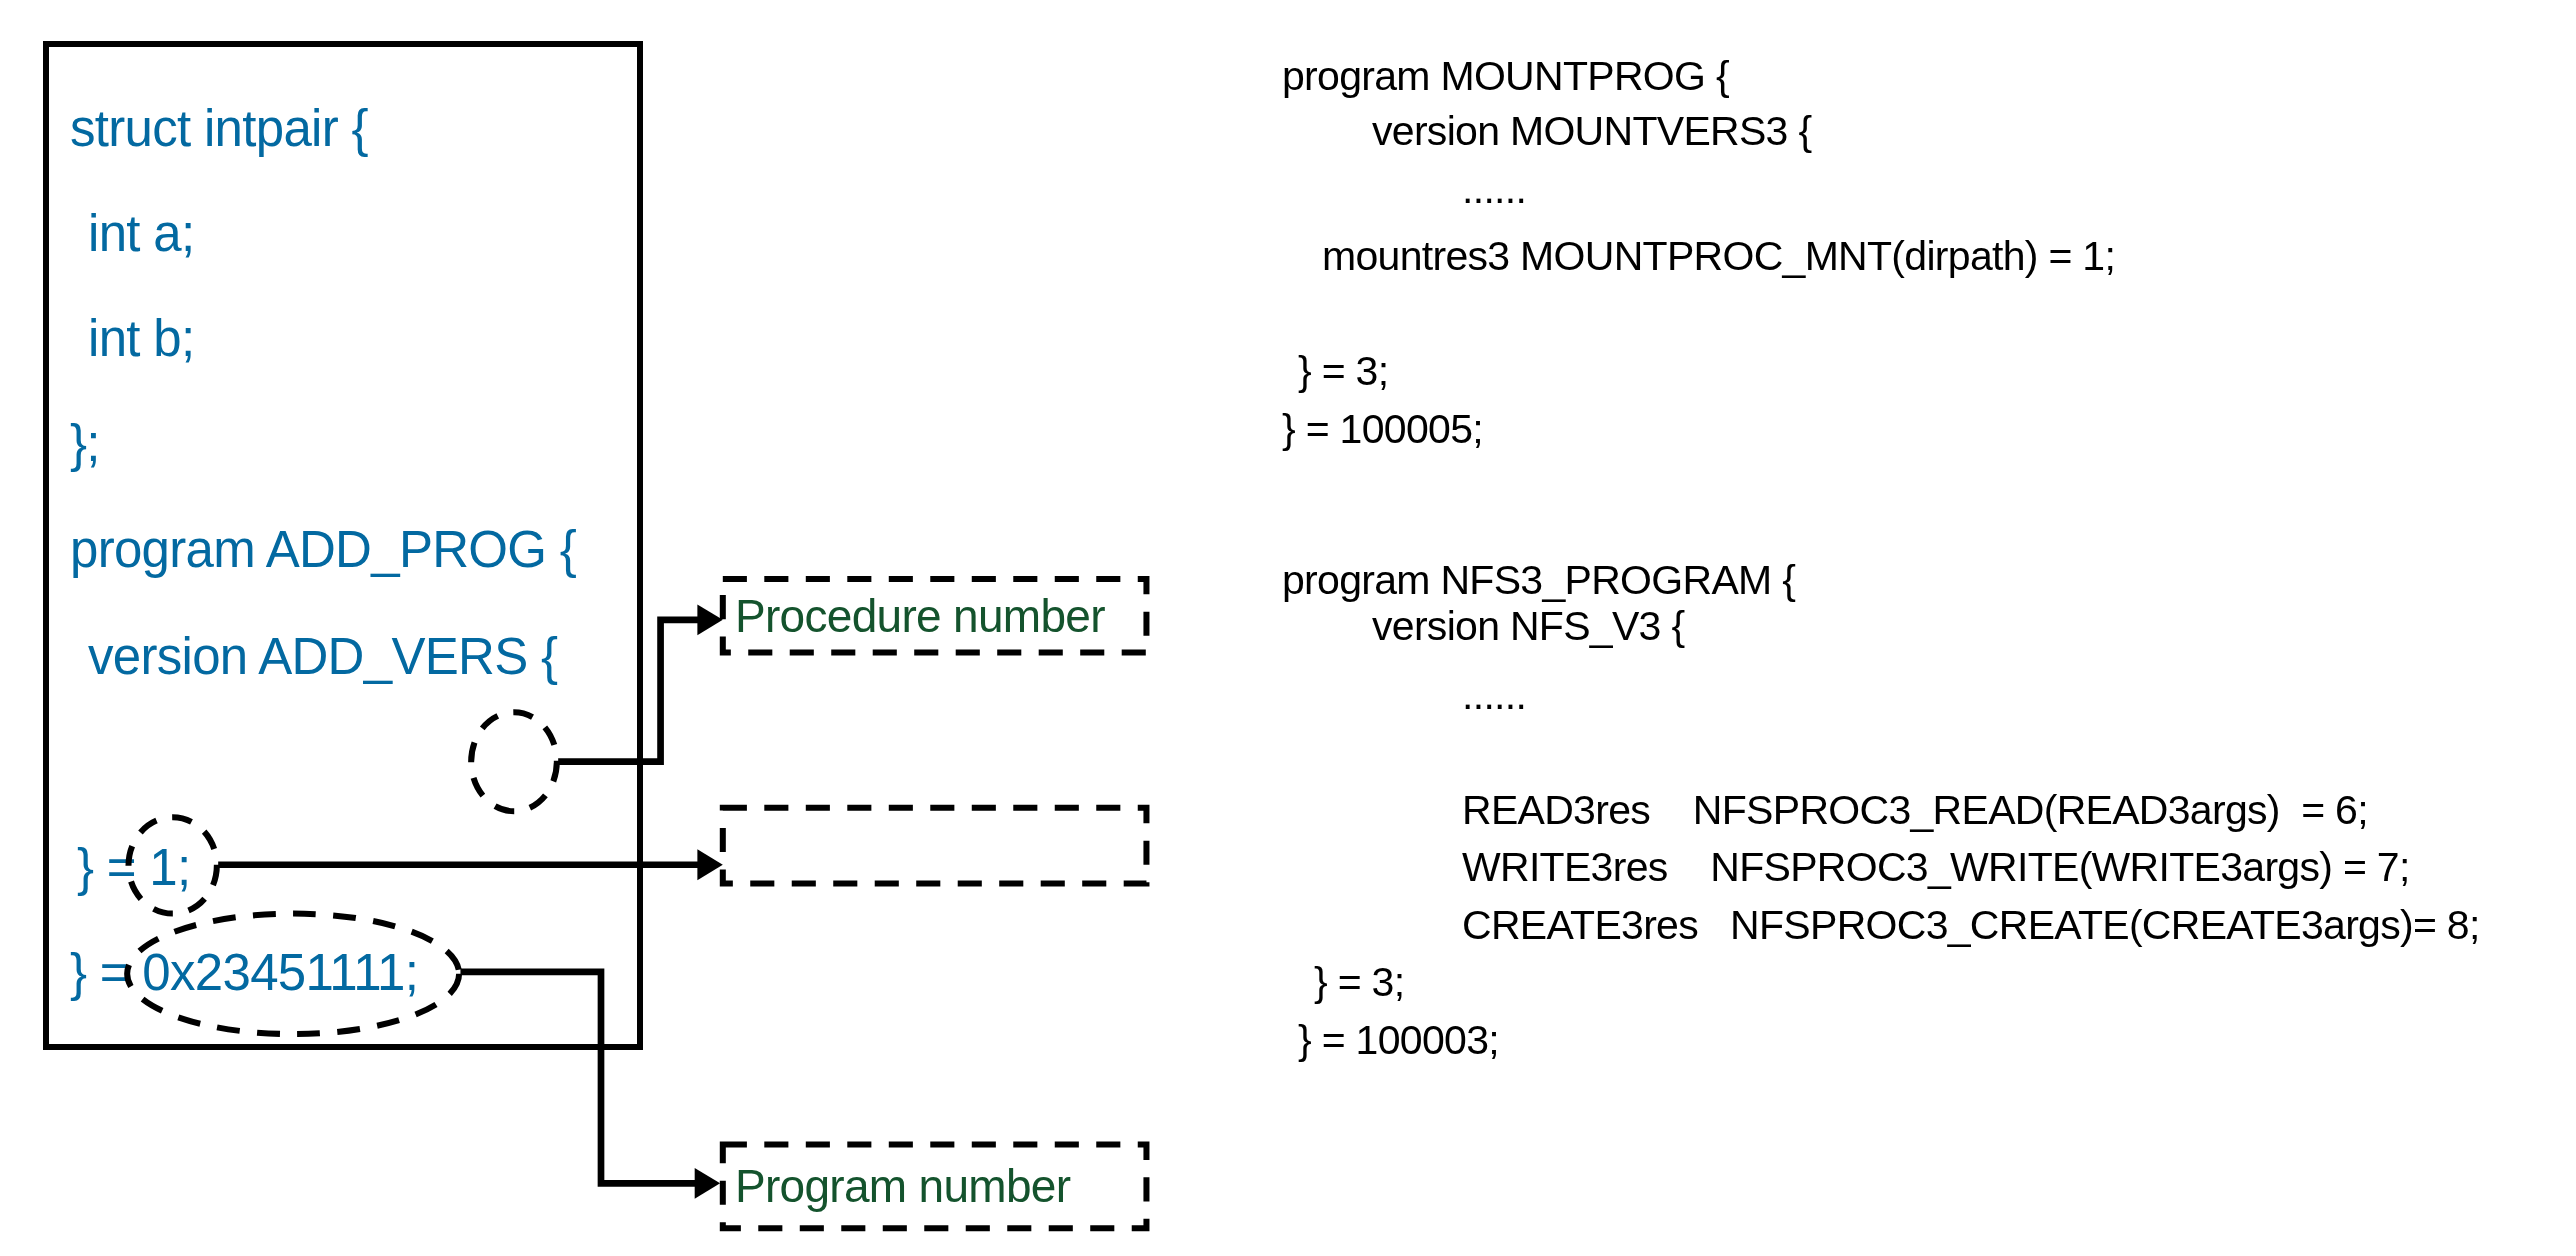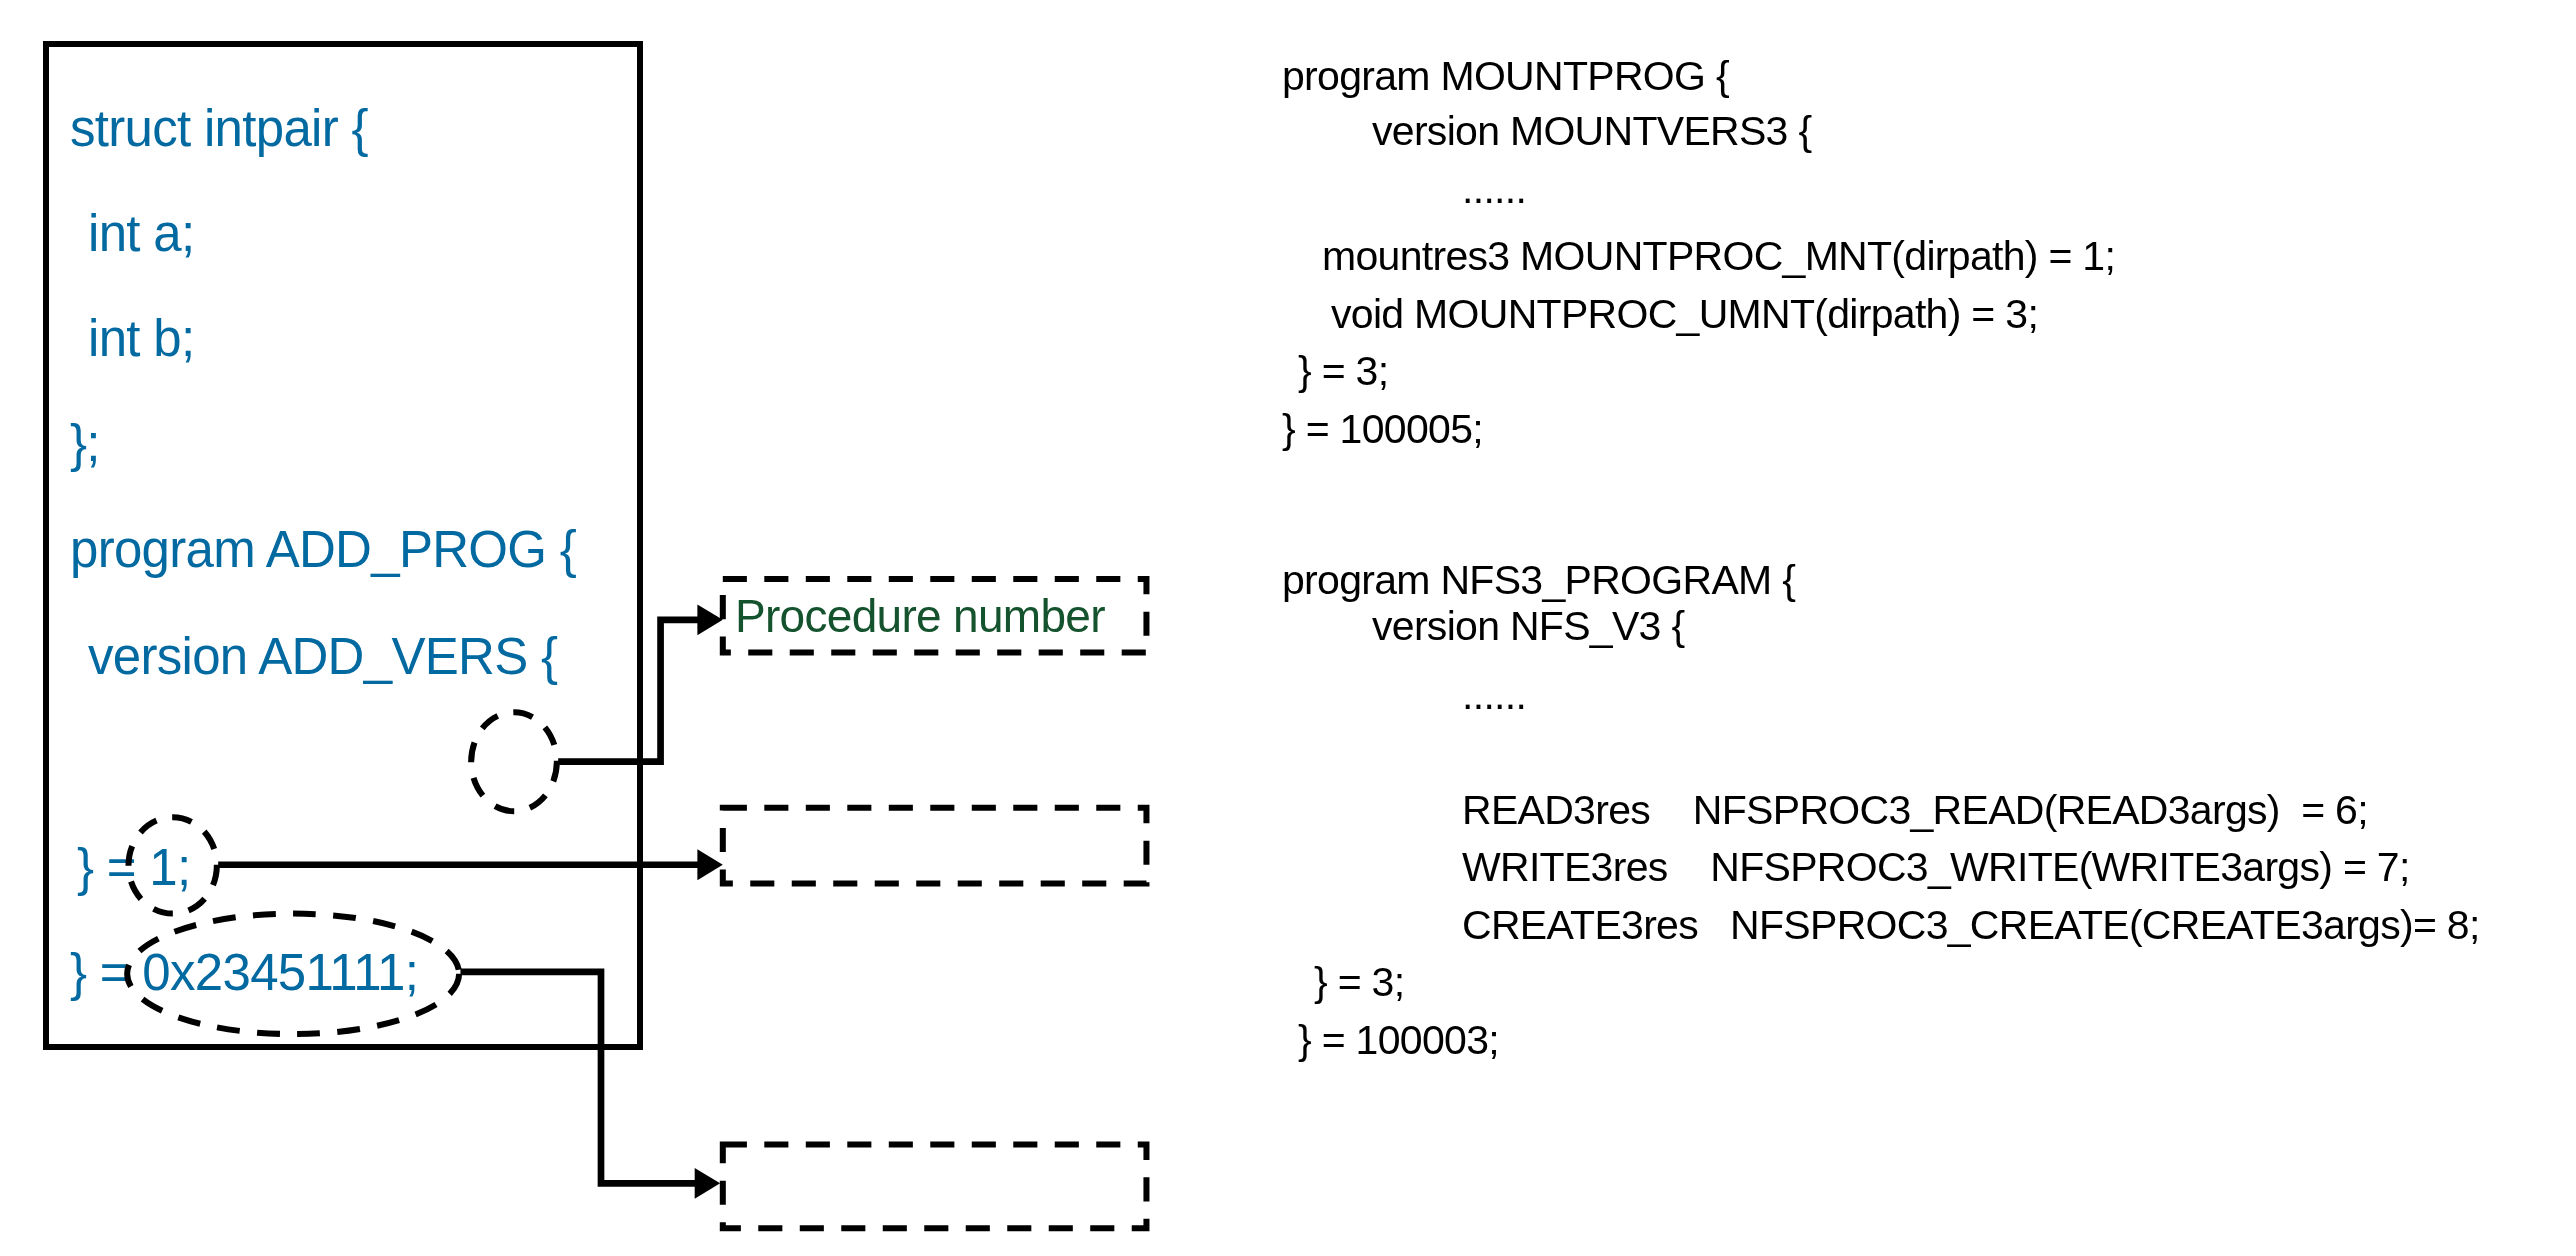--- a/index.html
+++ b/index.html
@@ -79,26 +79,28 @@
   <div class="lb" style="left:88px; top:302px">int b;</div>
   <div class="lb" style="left:70px; top:407px">};</div>
   <div class="lb" style="left:70px; top:513px">program ADD_PROG {</div>
   <div class="lb" style="left:88px; top:620px">version ADD_VERS {</div>
   <div class="lb" style="left:77px; top:831px">} = 1;</div>
   <div class="lb" style="left:70px; top:936px">} = 0x23451111;</div>
 
   <div class="tag" style="left:723px; top:579px;  width:424px; height:74px">
     <span>Procedure number</span>
   </div>
+  <div class="tag" style="left:723px; top:1144px; width:424px; height:84px">
+    <span>Program number</span>
+  </div>
 
   <div class="rb" style="left:1282px; top:46px">program MOUNTPROG {</div>
   <div class="rb" style="left:1372px; top:101px">version MOUNTVERS3 {</div>
   <div class="rb" style="left:1462px; top:159px">......</div>
   <div class="rb" style="left:1322px; top:226px">mountres3 MOUNTPROC_MNT(dirpath) = 1;</div>
-  <div class="rb" style="left:1331px; top:284px">void MOUNTPROC_UMNT(dirpath) = 3;</div>
   <div class="rb" style="left:1298px; top:341px">} = 3;</div>
   <div class="rb" style="left:1282px; top:399px">} = 100005;</div>
 
   <div class="rb" style="left:1282px; top:550px">program NFS3_PROGRAM {</div>
   <div class="rb" style="left:1372px; top:596px">version NFS_V3 {</div>
   <div class="rb" style="left:1462px; top:665px">......</div>
   <div class="rb" style="left:1462px; top:780px">READ3res    NFSPROC3_READ(READ3args)  = 6;</div>
   <div class="rb" style="left:1462px; top:837px">WRITE3res    NFSPROC3_WRITE(WRITE3args) = 7;</div>
   <div class="rb" style="left:1462px; top:895px">CREATE3res   NFSPROC3_CREATE(CREATE3args)= 8;</div>
   <div class="rb" style="left:1314px; top:952px">} = 3;</div>

